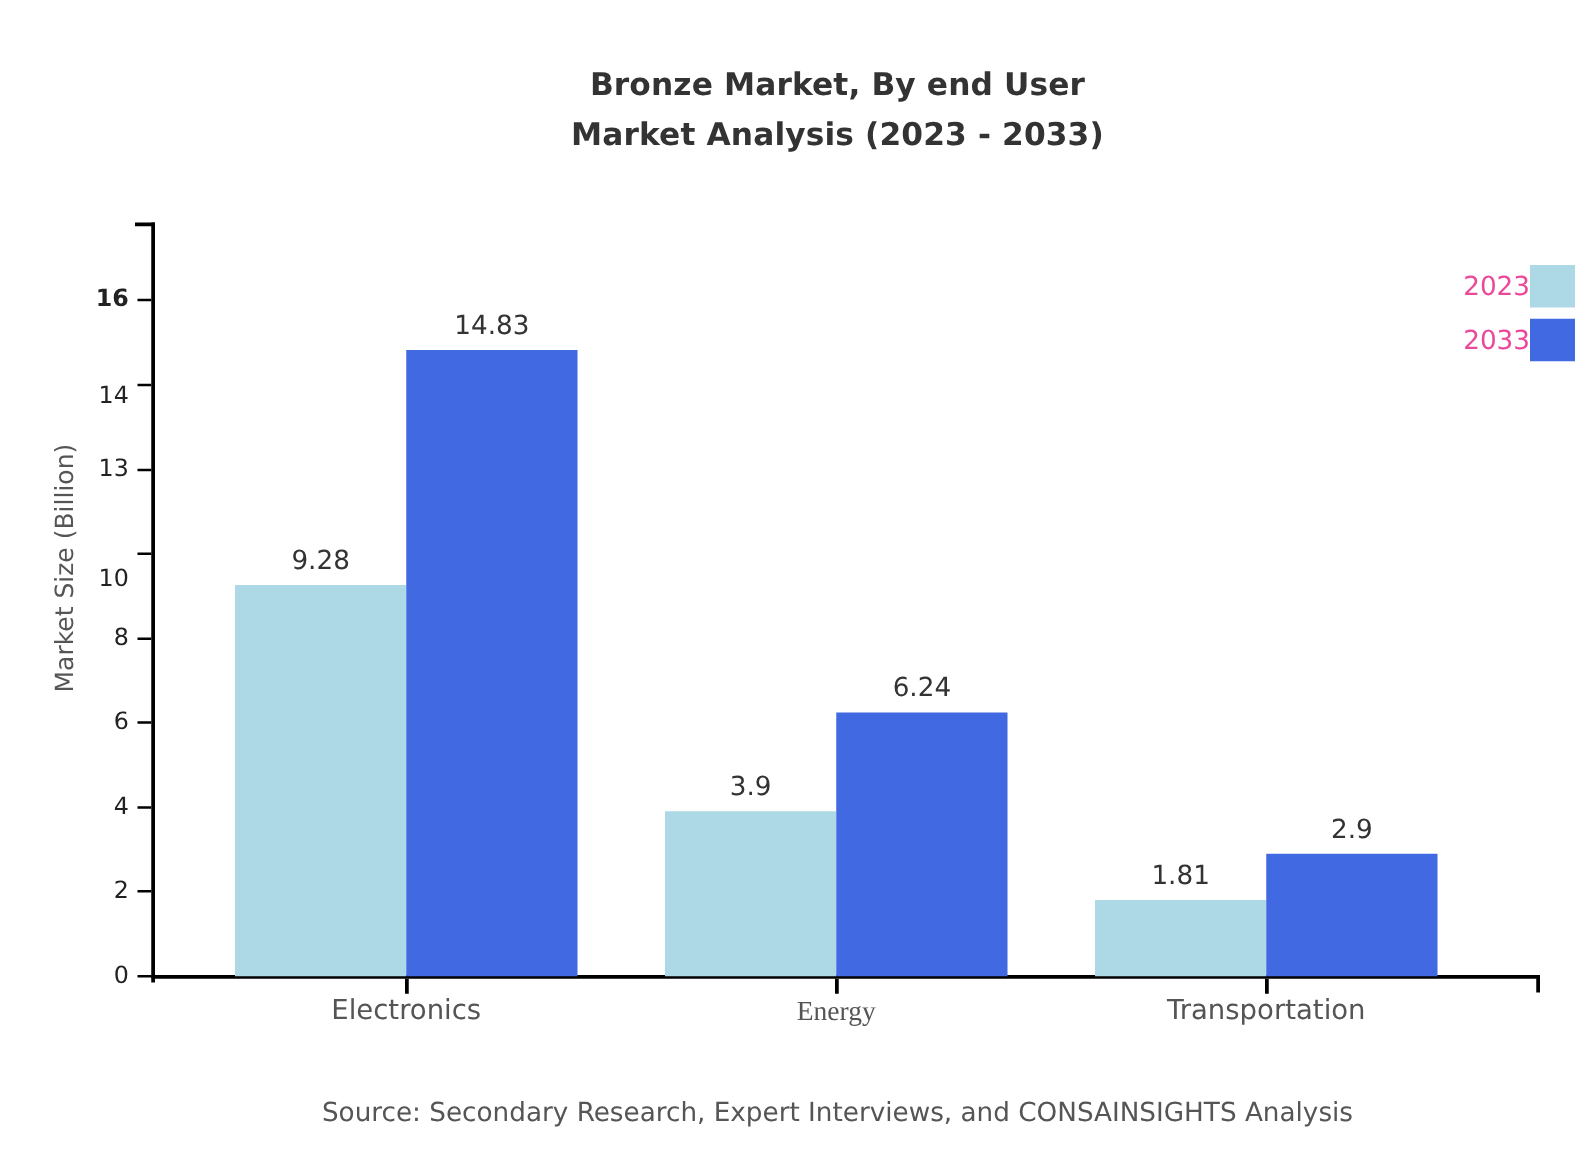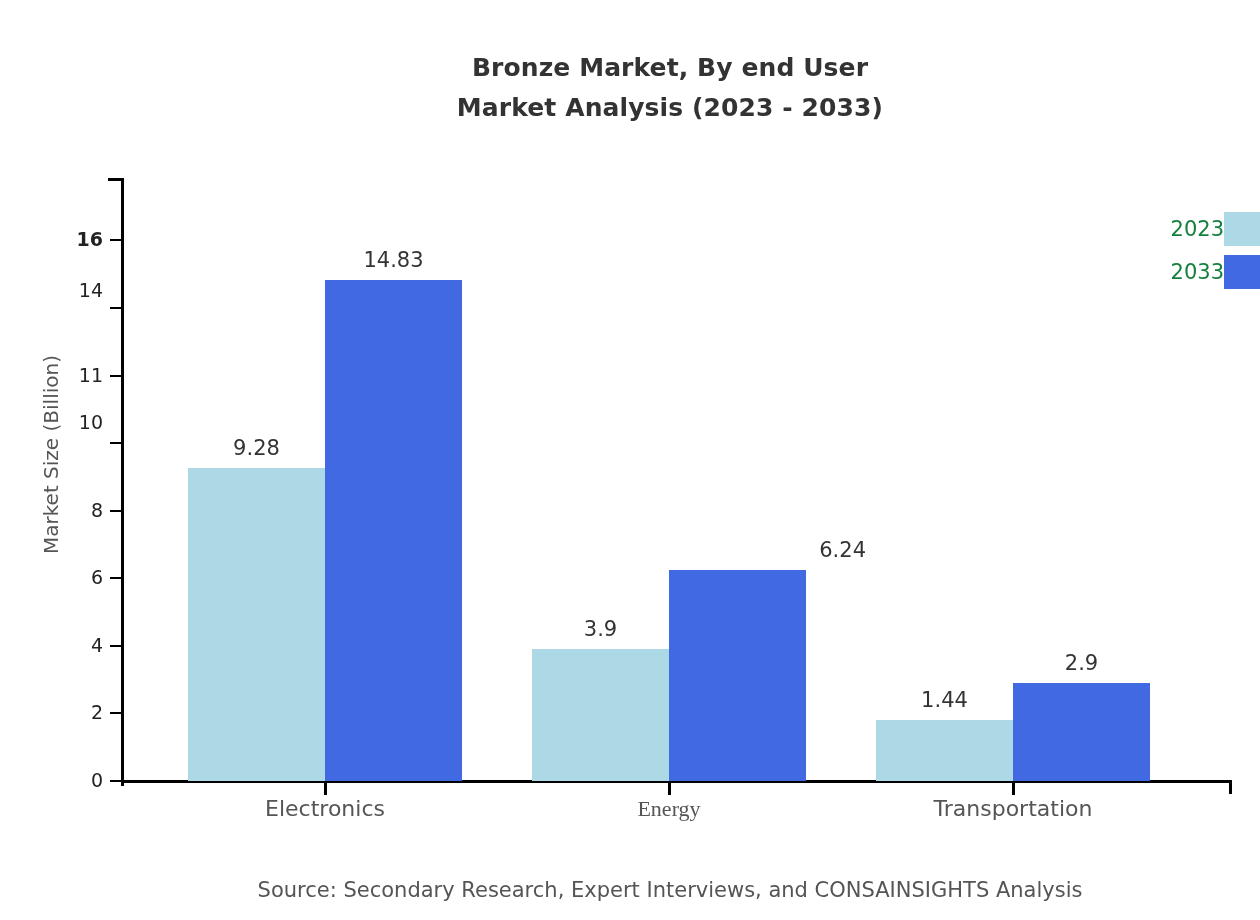--- a/index.html
+++ b/index.html
@@ -157,21 +157,21 @@
   .legend-row {
     position: absolute;
     left: 0;
     width: 200px;
     height: 34px;
   }
   .legend-label {
     position: absolute;
     right: 76px;
     top: 5px;
-    color: #15803d;
+    color: #ec4899;
     font-size: 21px;
     line-height: 24px;
     text-align: right;
     white-space: nowrap;
   }
   .legend-swatch {
     position: absolute;
     left: 124px;
     top: 0;
     width: 48px;
@@ -217,47 +217,47 @@
         <div class="ytick-label" style="top: 771px;">0</div>
         <div class="ytick" style="top: 712.437px;"></div>
         <div class="ytick-label" style="top: 703.437px;">2</div>
         <div class="ytick" style="top: 644.874px;"></div>
         <div class="ytick-label" style="top: 635.874px;">4</div>
         <div class="ytick" style="top: 577.311px;"></div>
         <div class="ytick-label" style="top: 568.311px;">6</div>
         <div class="ytick" style="top: 509.748px;"></div>
         <div class="ytick-label" style="top: 500.748px;">8</div>
         <div class="ytick" style="top: 442.185px;"></div>
-        <div class="ytick-label" style="top: 413px;">10</div>
+        <div class="ytick-label" style="top: 454px;">10</div>
         <div class="ytick" style="top: 374.622px;"></div>
-        <div class="ytick-label" style="top: 365.622px;">11</div>
+        <div class="ytick-label" style="top: 365.622px;">13</div>
         <div class="ytick" style="top: 307.059px;"></div>
-        <div class="ytick-label" style="top: 281px; text-align: right;">14</div>
+        <div class="ytick-label" style="top: 307px; text-align: right;">14</div>
         <div class="ytick" style="top: 239.496px;"></div>
         <div class="ytick-label" style="top: 230.496px; font-weight: bold;">16</div>
       </div>
     <div id="xticks-layer">
         <div class="xtick" style="left: 324px;"></div>
         <div class="xtick-label" style="left: 175px; width: 300px;">Electronics</div>
         <div class="xtick" style="left: 668px;"></div>
         <div class="xtick-label" style="left: 519px; width: 300px; font-family: Liberation Serif, serif;">Energy</div>
         <div class="xtick" style="left: 1012px;"></div>
         <div class="xtick-label" style="left: 863px; width: 300px;">Transportation</div>
       </div>
     <div id="bars-layer">
         <div class="bar s2023" style="left: 188px; width: 137px; height: 313.492px;"></div>
         <div class="bar-value" style="left: 128px; width: 257px; top: 435.508px;">9.28</div>
         <div class="bar s2023" style="left: 532px; width: 137px; height: 131.748px;"></div>
         <div class="bar-value" style="left: 472px; width: 257px; top: 617.252px;">3.9</div>
         <div class="bar s2023" style="left: 876px; width: 137px; height: 61.1445px;"></div>
-        <div class="bar-value" style="left: 816px; width: 257px; top: 687.855px;">1.44</div>
+        <div class="bar-value" style="left: 816px; width: 257px; top: 687.855px;">1.81</div>
         <div class="bar s2033" style="left: 325px; width: 137px; height: 500.98px;"></div>
         <div class="bar-value" style="left: 265px; width: 257px; top: 248.02px;">14.83</div>
         <div class="bar s2033" style="left: 669px; width: 137px; height: 210.797px;"></div>
-        <div class="bar-value" style="left: 609px; width: 257px; top: 538.203px; text-align: right;">6.24</div>
+        <div class="bar-value" style="left: 609px; width: 257px; top: 538.203px;">6.24</div>
         <div class="bar s2033" style="left: 1013px; width: 137px; height: 97.9664px;"></div>
         <div class="bar-value" style="left: 953px; width: 257px; top: 651.034px;">2.9</div>
       </div>
   </div>
 
   <div id="legend">
       <div class="legend-row" style="top: 0px;">
         <span class="legend-label">2023</span>
         <span class="legend-swatch s2023"></span>
       </div>

